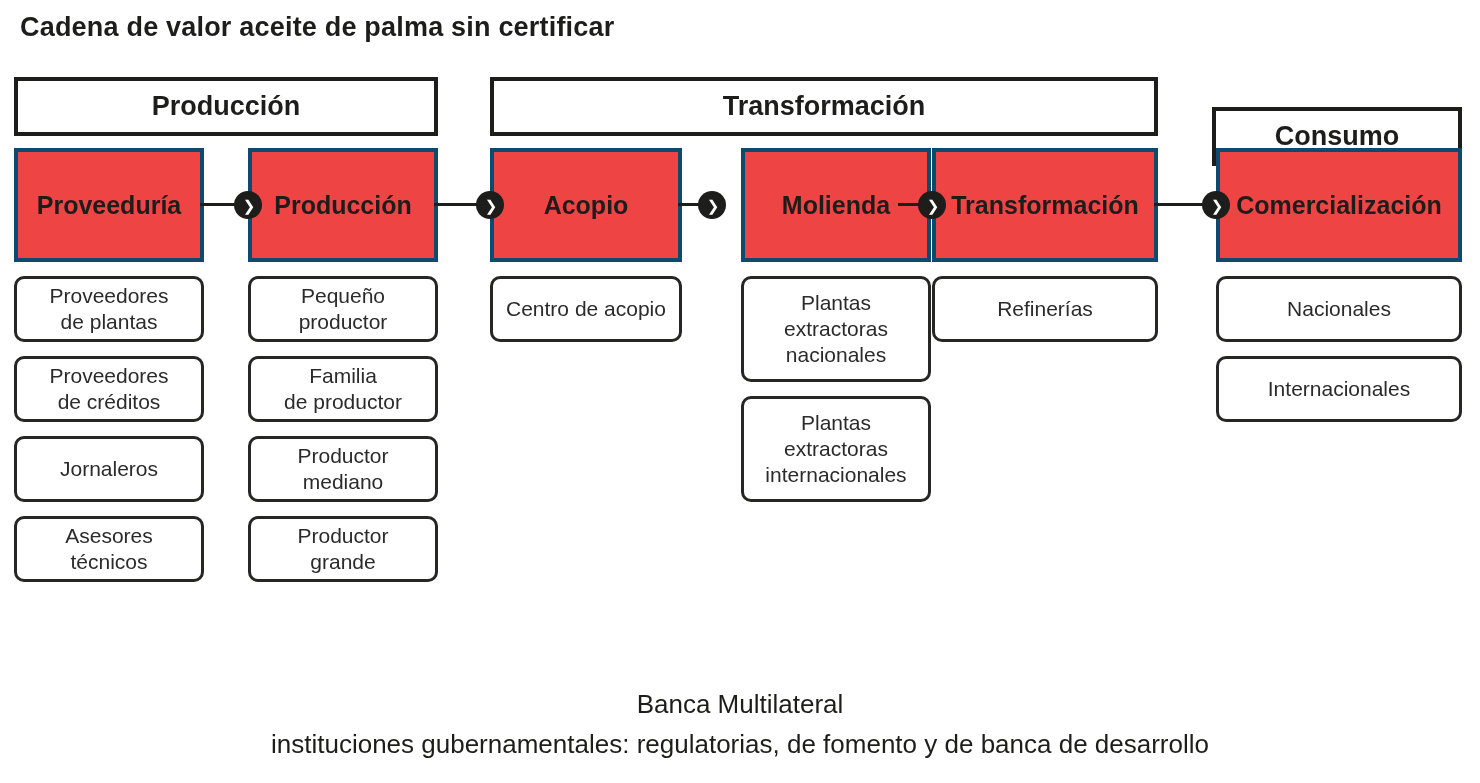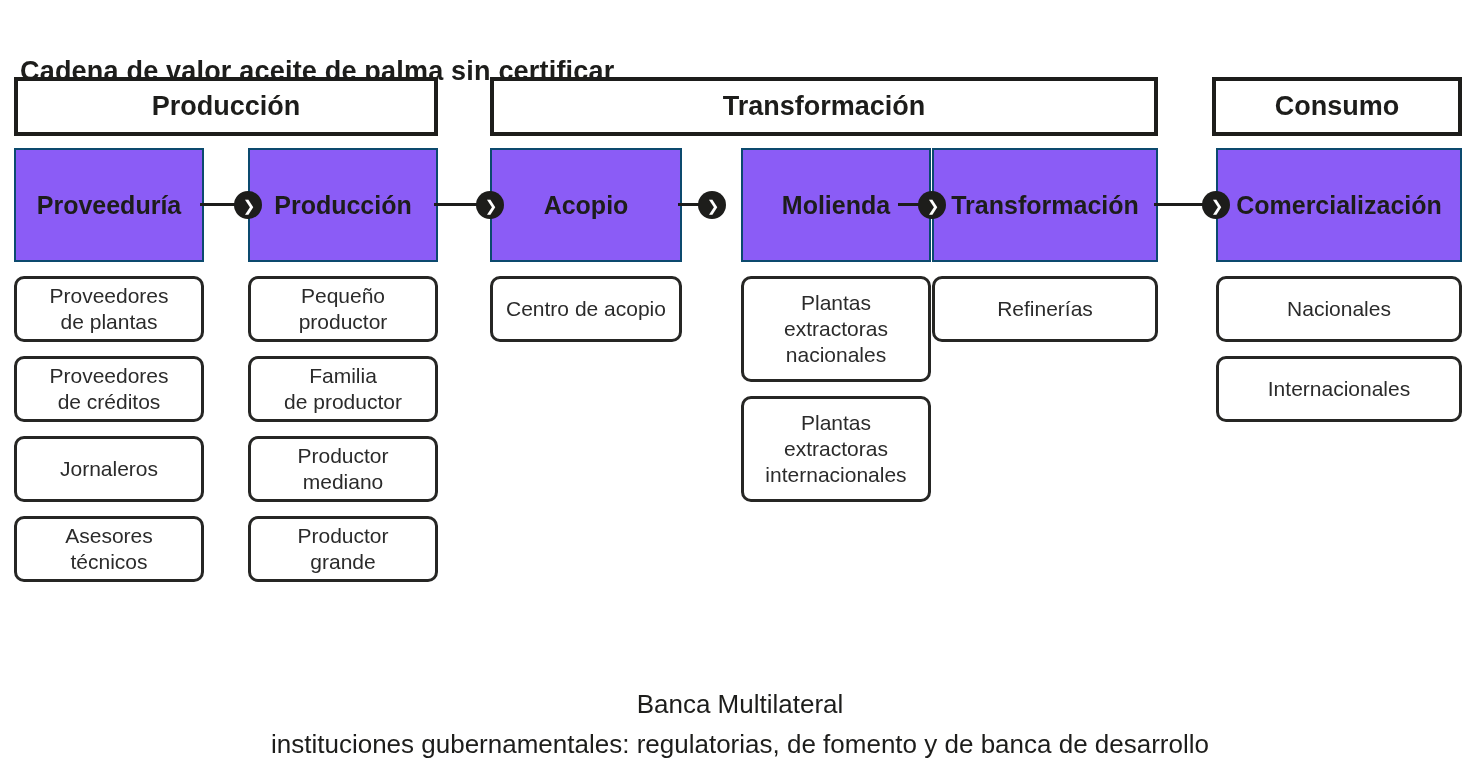--- a/index.html
+++ b/index.html
@@ -20,62 +20,61 @@
 
   
   .title {
     position: absolute;
     left: 20px;
     top: 12px;
     font-size: 27px;
     font-weight: bold;
     letter-spacing: 0.2px;
     color: #1d1d1b;
-    margin-top: 44px;
   }
 
   
   .phase {
     position: absolute;
     top: 77px;
     height: 59px;
     border: 4px solid #1d1d1b;
     box-sizing: border-box;
     background: #ffffff;
     display: flex;
     align-items: center;
     justify-content: center;
     font-size: 27px;
     font-weight: bold;
   }
   #phase-produccion     { left: 14px;   width: 424px; }
   #phase-transformacion { left: 490px;  width: 668px; }
-  #phase-consumo        { left: 1212px; width: 250px; }
+  #phase-consumo        { left: 1212px; width: 250px; margin-top: 30px; }
 
   
   .column {
     position: absolute;
     top: 148px;
     display: flex;
     flex-direction: column;
     gap: 14px;
     align-items: stretch;
   }
   #col-proveeduria      { left: 14px;   width: 190px; }
   #col-produccion       { left: 248px;  width: 190px; }
   #col-acopio           { left: 490px;  width: 192px; }
   #col-molienda         { left: 741px;  width: 190px; }
   #col-transformacion   { left: 932px;  width: 226px; }
   #col-comercializacion { left: 1216px; width: 246px; }
 
   .stage {
     height: 114px;
-    border: 2px solid #0c4a6e;
+    border: 4px solid #0c4a6e;
     box-sizing: border-box;
-    background: #8b5cf6;
+    background: #ef4444;
     display: flex;
     align-items: center;
     justify-content: center;
     font-size: 25px;
     font-weight: bold;
     text-align: center;
     flex: 0 0 auto;
   }
   .sub {
     min-height: 66px;

